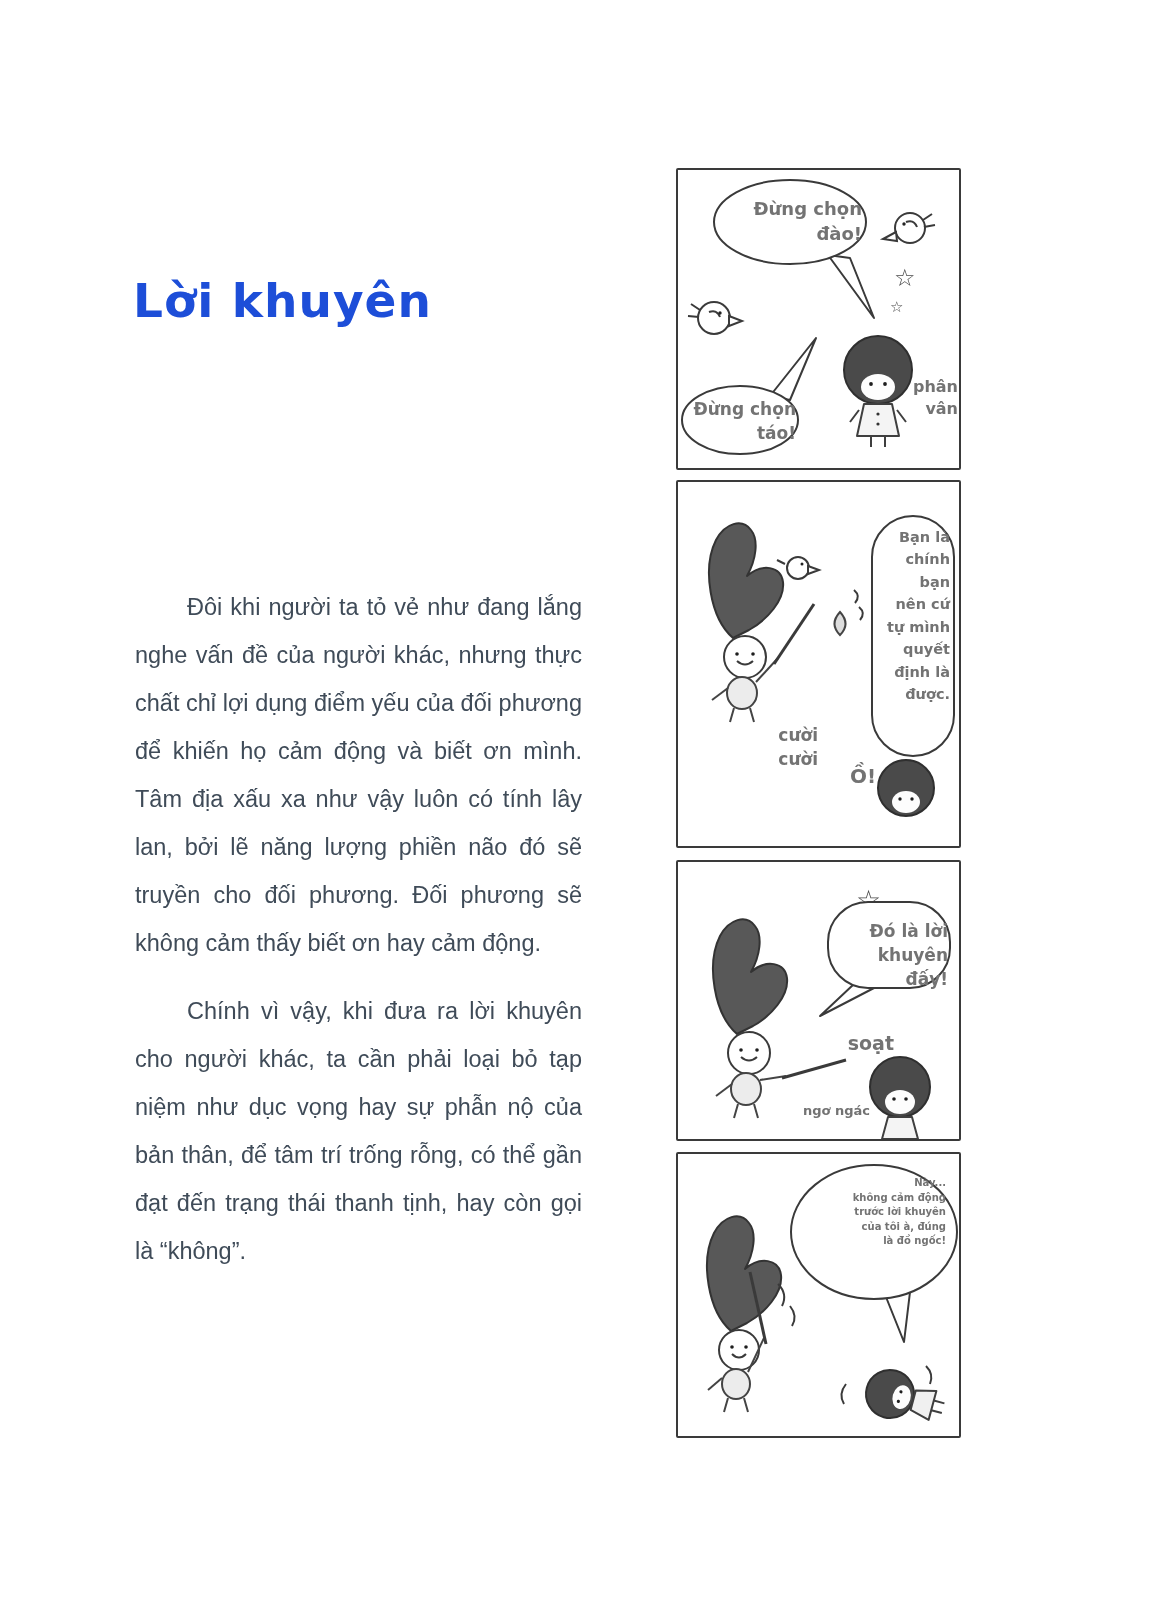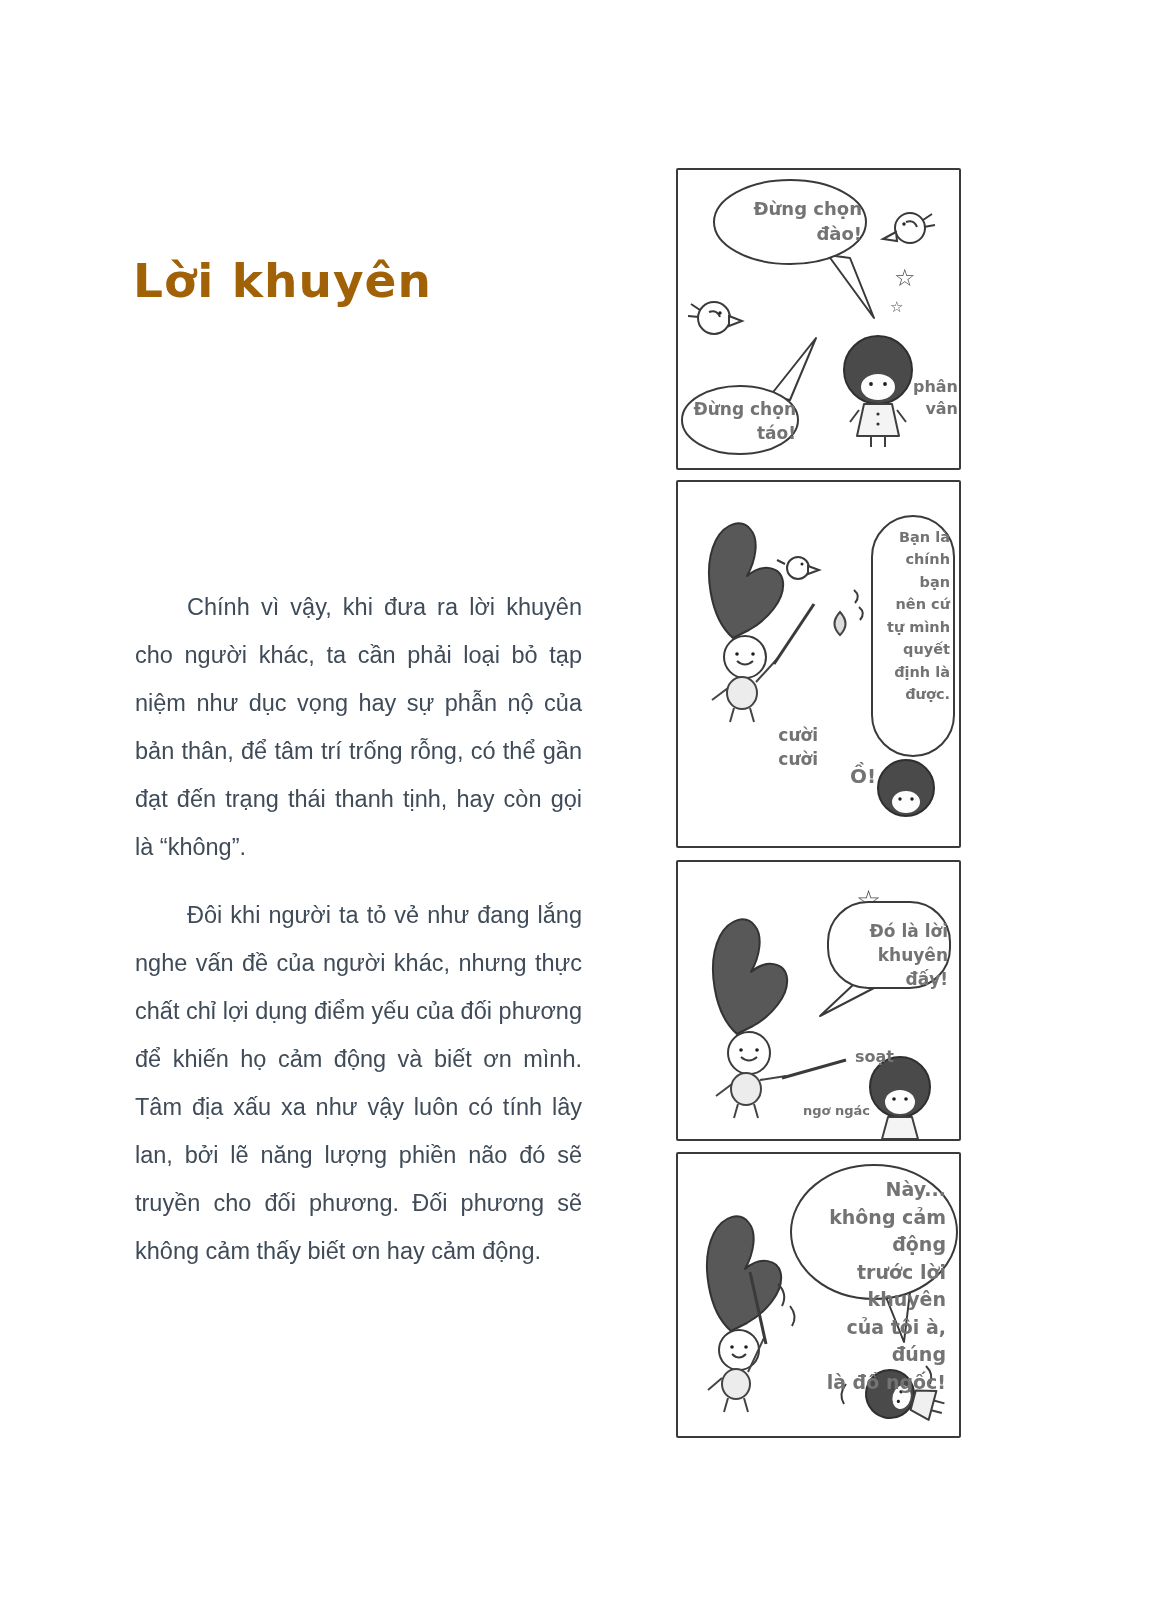--- a/index.html
+++ b/index.html
@@ -6,25 +6,25 @@
   .page{
     position:relative;
     width:1166px;height:1607px;
     background:#ffffff;
     margin:0 auto;
     overflow:hidden;
     font-family:"Liberation Sans",sans-serif;
   }
   
   .title{
-    position:absolute;left:133px;top:245px;width:460px;
+    position:absolute;left:133px;top:265px;width:460px;
     font-family:"DejaVu Sans",sans-serif;
     font-weight:bold;
     font-size:47px;line-height:1.55;
-    letter-spacing:1px;color:#a16207;
+    letter-spacing:1px;color:#1d4ed8;
     white-space:pre-line;
   }
   .body-text{
     position:absolute;left:135px;top:583px;width:447px;
     color:#3f4b58;
     font-size:23.5px;line-height:48px;
     text-align:justify;
   }
   .body-text p{margin:0 0 20px 0;text-indent:52px;}
   .footer{
@@ -54,22 +54,22 @@
 </style>
 </head>
 <body>
 
 <div class="page">
 
   <div class="title"><span>Lời khuyên</span><br>
   </div>
 
   <div class="body-text">
+    <p>Đôi khi người ta tỏ vẻ như đang lắng nghe vấn đề của người khác, nhưng thực chất chỉ lợi dụng điểm yếu của đối phương để khiến họ cảm động và biết ơn mình. Tâm địa xấu xa như vậy luôn có tính lây lan, bởi lẽ năng lượng phiền não đó sẽ truyền cho đối phương. Đối phương sẽ không cảm thấy biết ơn hay cảm động.</p>
     <p>Chính vì vậy, khi đưa ra lời khuyên cho người khác, ta cần phải loại bỏ tạp niệm như dục vọng hay sự phẫn nộ của bản thân, để tâm trí trống rỗng, có thể gần đạt đến trạng thái thanh tịnh, hay còn gọi là “không”.</p>
-    <p>Đôi khi người ta tỏ vẻ như đang lắng nghe vấn đề của người khác, nhưng thực chất chỉ lợi dụng điểm yếu của đối phương để khiến họ cảm động và biết ơn mình. Tâm địa xấu xa như vậy luôn có tính lây lan, bởi lẽ năng lượng phiền não đó sẽ truyền cho đối phương. Đối phương sẽ không cảm thấy biết ơn hay cảm động.</p>
   </div>
 
 
   <div class="comic">
 
     <div class="panel p1">
       <svg viewBox="0 0 281 298">
 
         <g>
           <path d="M150,85 L196,148 L172,88 Z" fill="#fff" stroke="#3a3a3a" stroke-width="2" stroke-linejoin="round"></path>
@@ -196,21 +196,21 @@
         <g>
           <circle cx="222" cy="225" r="30" fill="#4a4a4a" stroke="#2f2f2f" stroke-width="2"></circle>
           <ellipse cx="222" cy="240" rx="15" ry="12" fill="#fdfdfd"></ellipse>
           <circle cx="216" cy="237" r="1.8" fill="#1e1e1e"></circle>
           <circle cx="228" cy="237" r="1.8" fill="#1e1e1e"></circle>
           <path d="M210,255 L234,255 L240,277 L204,277 Z" fill="#f4f4f4" stroke="#3f3f3f" stroke-width="2" stroke-linejoin="round"></path>
         </g>
       </svg>
       <div class="overlay" style="left:152px;top:58px;width:118px;font-size:17px;">Đó là lời
 khuyên đấy!</div>
-      <div class="overlay" style="left:146px;top:184px;width:70px;font-size:16px;">soạt</div>
+      <div class="overlay" style="left:146px;top:168px;width:70px;font-size:19px;">soạt</div>
       <div class="overlay" style="left:82px;top:240px;width:110px;font-size:13px;">ngơ ngác</div>
     </div>
 
     <div class="panel p4">
       <svg viewBox="0 0 281 282">
 
         <g>
           <path d="M206,138 L226,188 L232,138 Z" fill="#fff" stroke="#3a3a3a" stroke-width="2" stroke-linejoin="round"></path>
           <ellipse cx="196" cy="78" rx="83" ry="67" fill="#fff" stroke="#3a3a3a" stroke-width="2"></ellipse>
         </g>
@@ -232,21 +232,21 @@
         <g transform="translate(212,240) rotate(-75)">
           <circle cx="0" cy="0" r="24" fill="#4a4a4a" stroke="#2f2f2f" stroke-width="2"></circle>
           <ellipse cx="0" cy="12" rx="12" ry="9" fill="#fdfdfd"></ellipse>
           <circle cx="-5" cy="10" r="1.6" fill="#1e1e1e"></circle>
           <circle cx="5" cy="10" r="1.6" fill="#1e1e1e"></circle>
           <path d="M-10,24 L10,24 L15,44 L-15,44 Z" fill="#f0f0f0" stroke="#3f3f3f" stroke-width="2" stroke-linejoin="round"></path>
           <path d="M-5,44 L-5,55 M5,44 L5,55" stroke="#3f3f3f" stroke-width="2"></path>
         </g>
         <path d="M168,230 q-8,10 -2,20 M248,212 q8,8 4,18" fill="none" stroke="#3a3a3a" stroke-width="2"></path>
       </svg>
-      <div class="overlay" style="left:126px;top:22px;width:142px;font-size:19px;line-height:1.45;">Này...
+      <div class="overlay" style="left:126px;top:22px;width:142px;font-size:10px;line-height:1.45;">Này...
 không cảm động
 trước lời khuyên
 của tôi à, đúng
 là đồ ngốc!</div>
     </div>
 
   </div>
 </div>
 
 </body></html>

